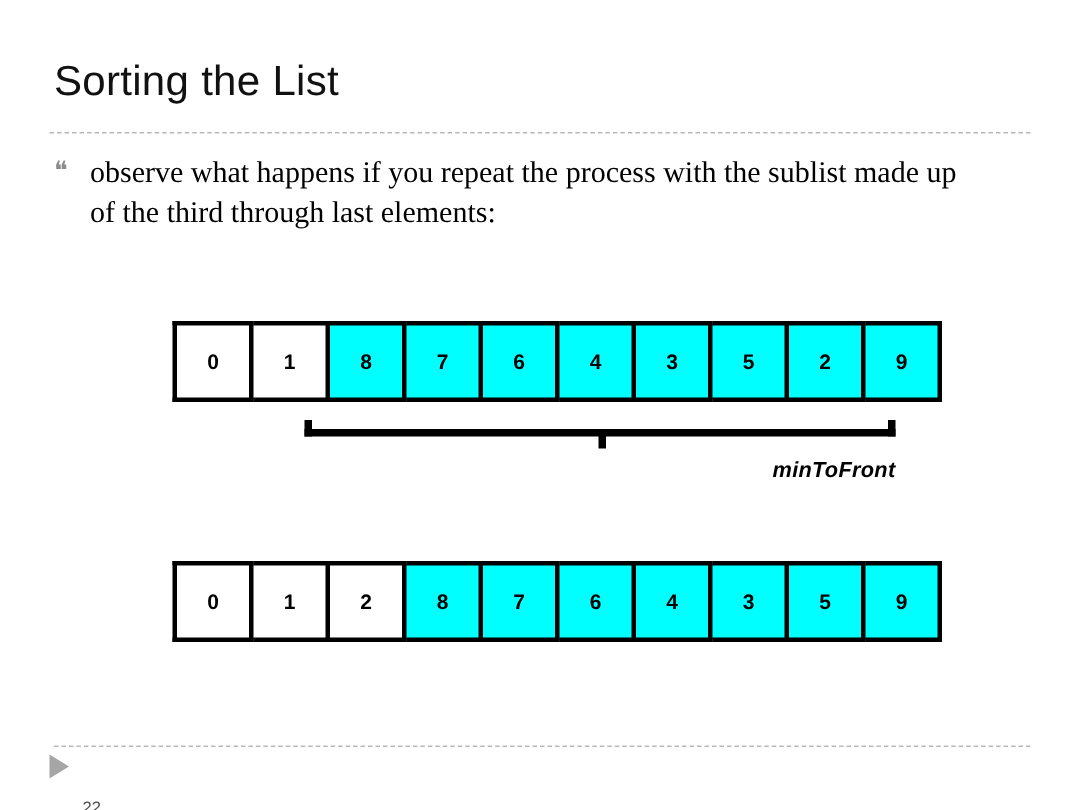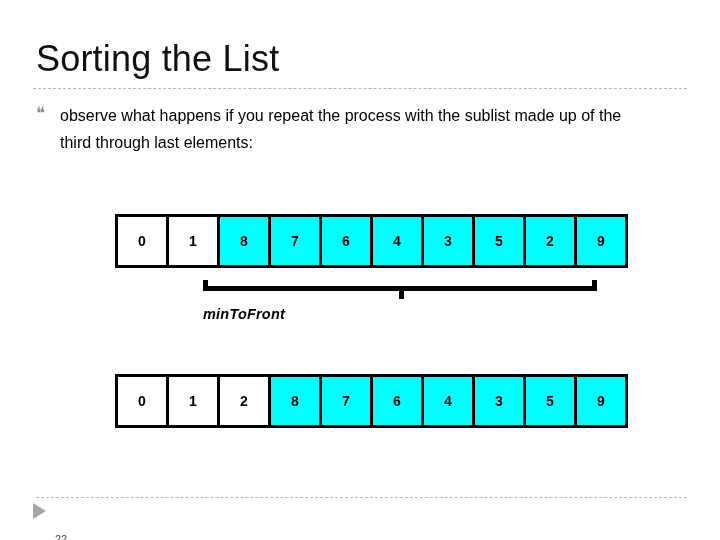--- a/index.html
+++ b/index.html
@@ -14,21 +14,21 @@
     overflow: hidden;
     position: relative;
   }
 
   
   #slide-title {
     position: absolute;
     left: 36px;
     top: 38px;
     font-family: "Liberation Sans", sans-serif;
-    font-size: 36px;
+    font-size: 28px;
     font-weight: normal;
     color: #111111;
     letter-spacing: 0.2px;
     white-space: nowrap;
   }
   #title-rule {
     position: absolute;
     left: 33px;
     top: 88px;
     width: 654px;
@@ -51,22 +51,22 @@
     font-family: "Liberation Serif", serif;
     font-size: 17px;
     color: #8c8c8c;
     line-height: 1;
     padding-top: 3px;
     width: 24px;
     flex: 0 0 24px;
     text-align: left;
   }
   .bullet-text {
-    font-family: Liberation Sans, sans-serif;
-    font-size: 16px;
+    font-family: Liberation Serif, serif;
+    font-size: 20px;
     line-height: 27px;
     color: #000000;
     max-width: 596px;
   }
 
   
   .array-wrap {
     position: absolute;
     left: 115px;
   }
@@ -130,21 +130,21 @@
     top: 10px;
     width: 5px;
     height: 9px;
     background: #000000;
   }
   #bracket-label {
     position: absolute;
     left: 0;
     top: 26px;
     width: 394px;
-    text-align: left;
+    text-align: right;
     font-family: "Liberation Sans", sans-serif;
     font-size: 14.5px;
     font-weight: bold;
     font-style: italic;
     color: #000000;
     letter-spacing: 0.2px;
   }
 
   
   #footer-rule {

